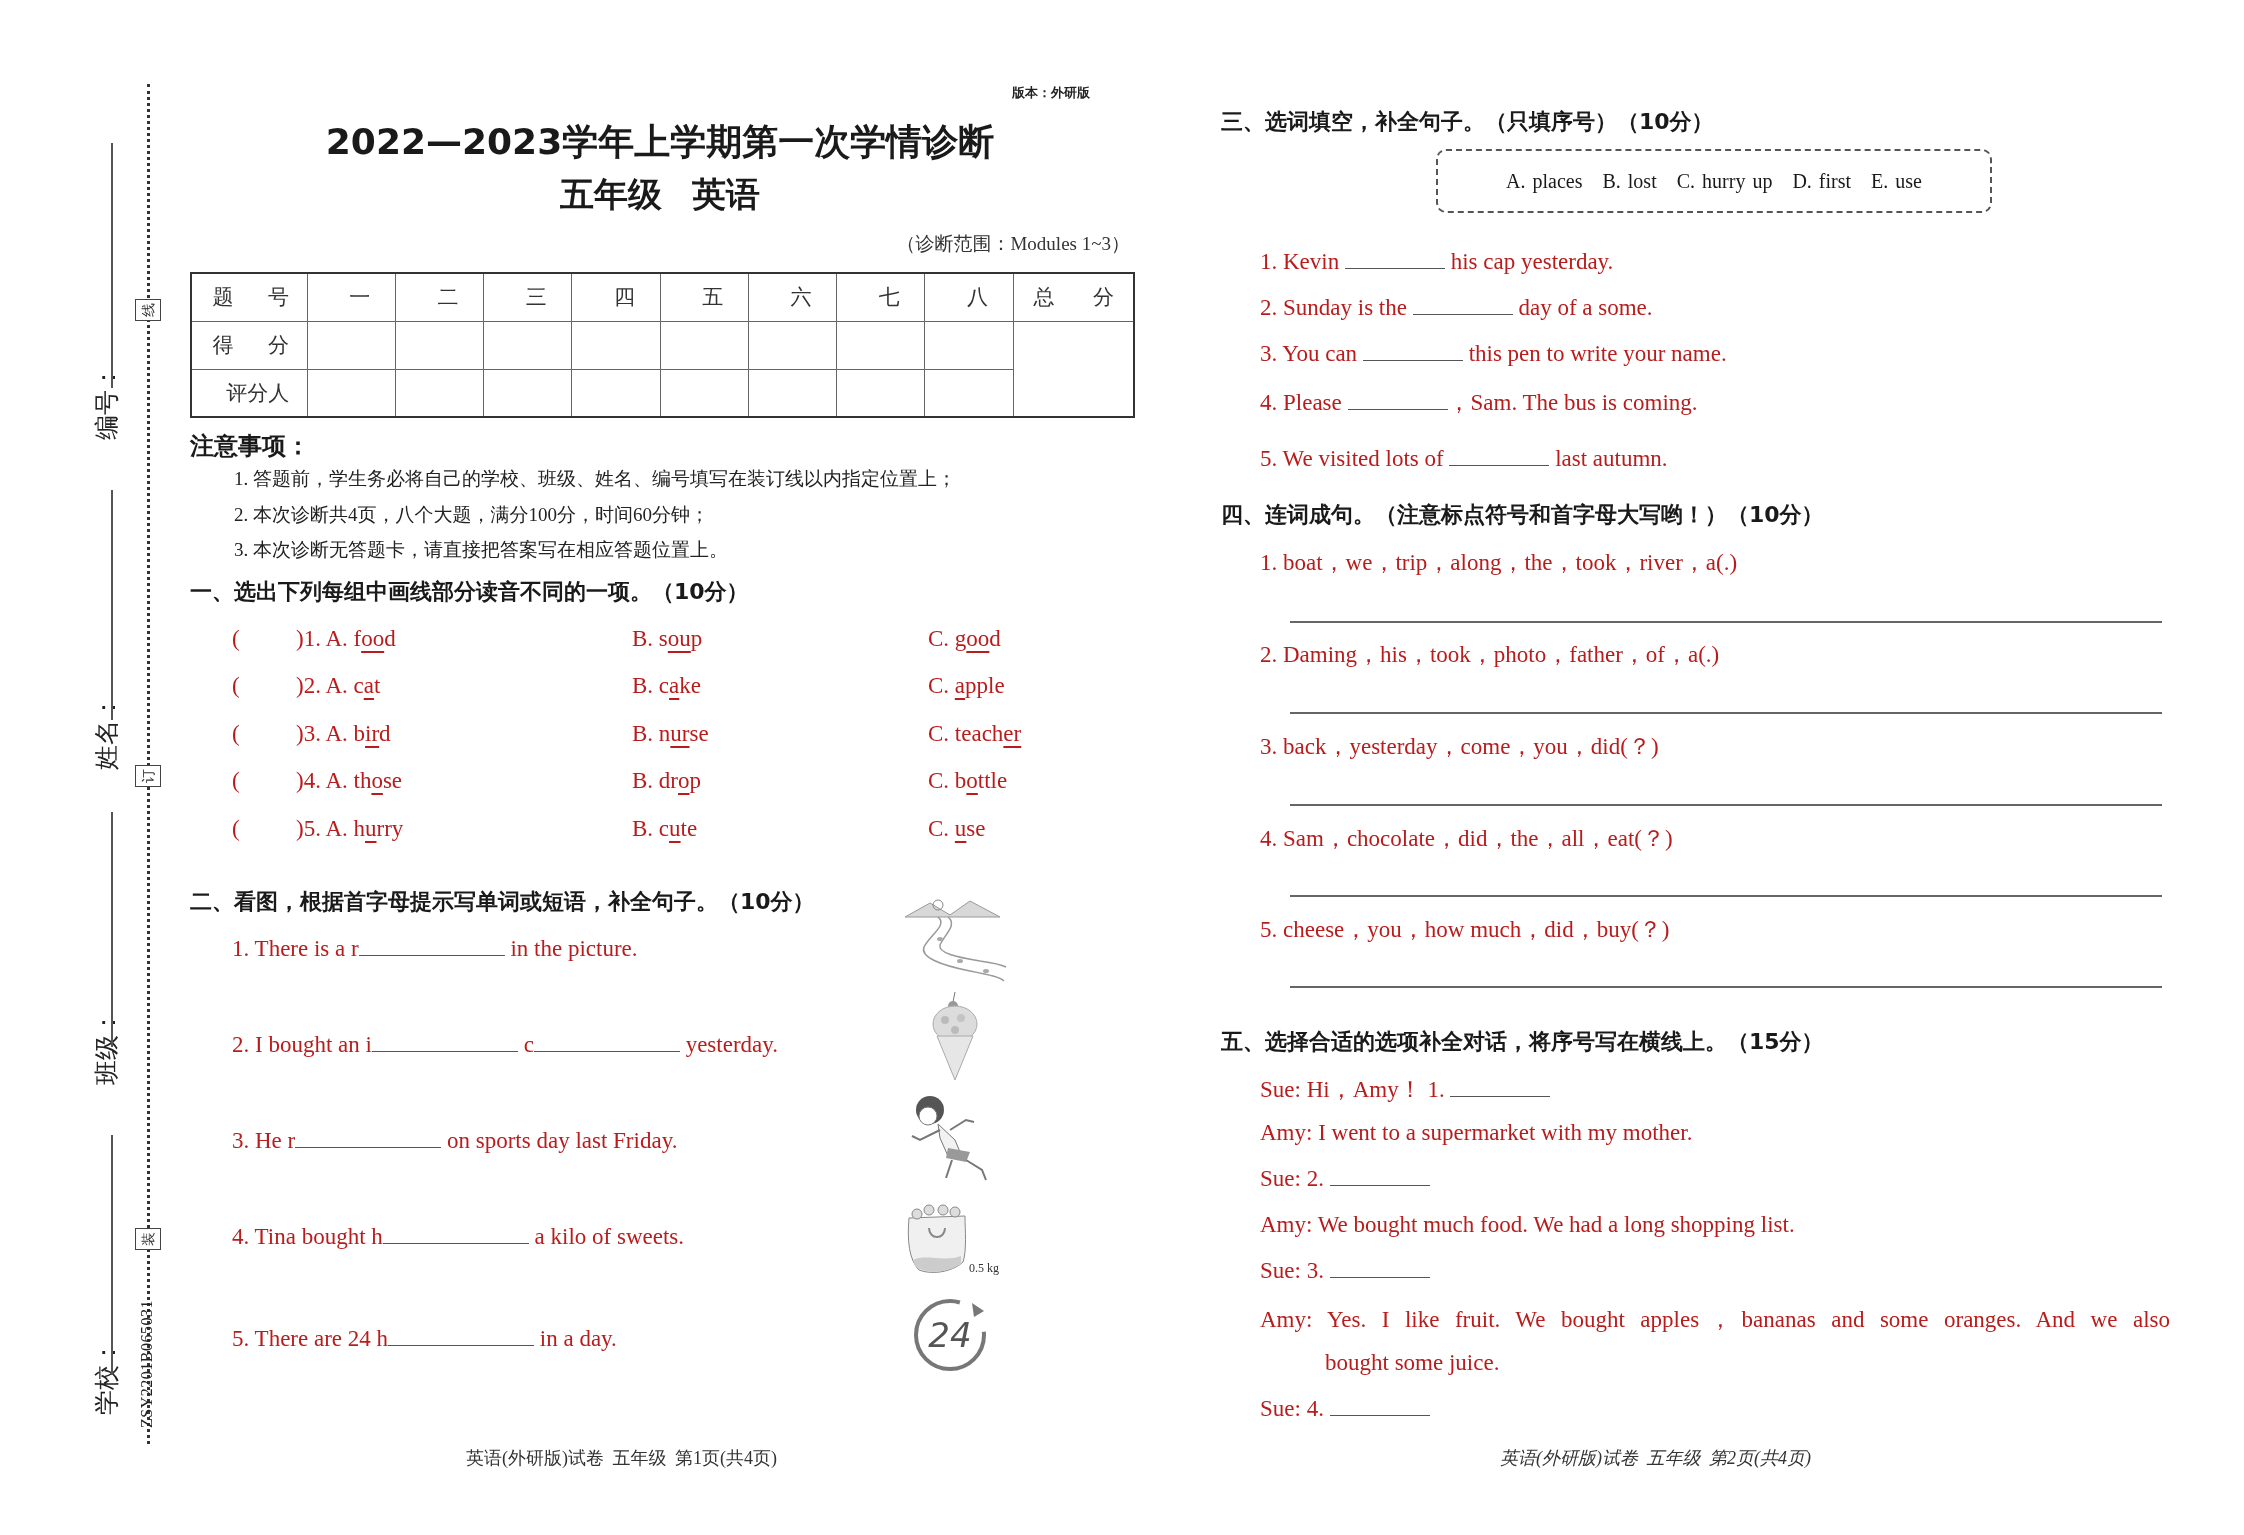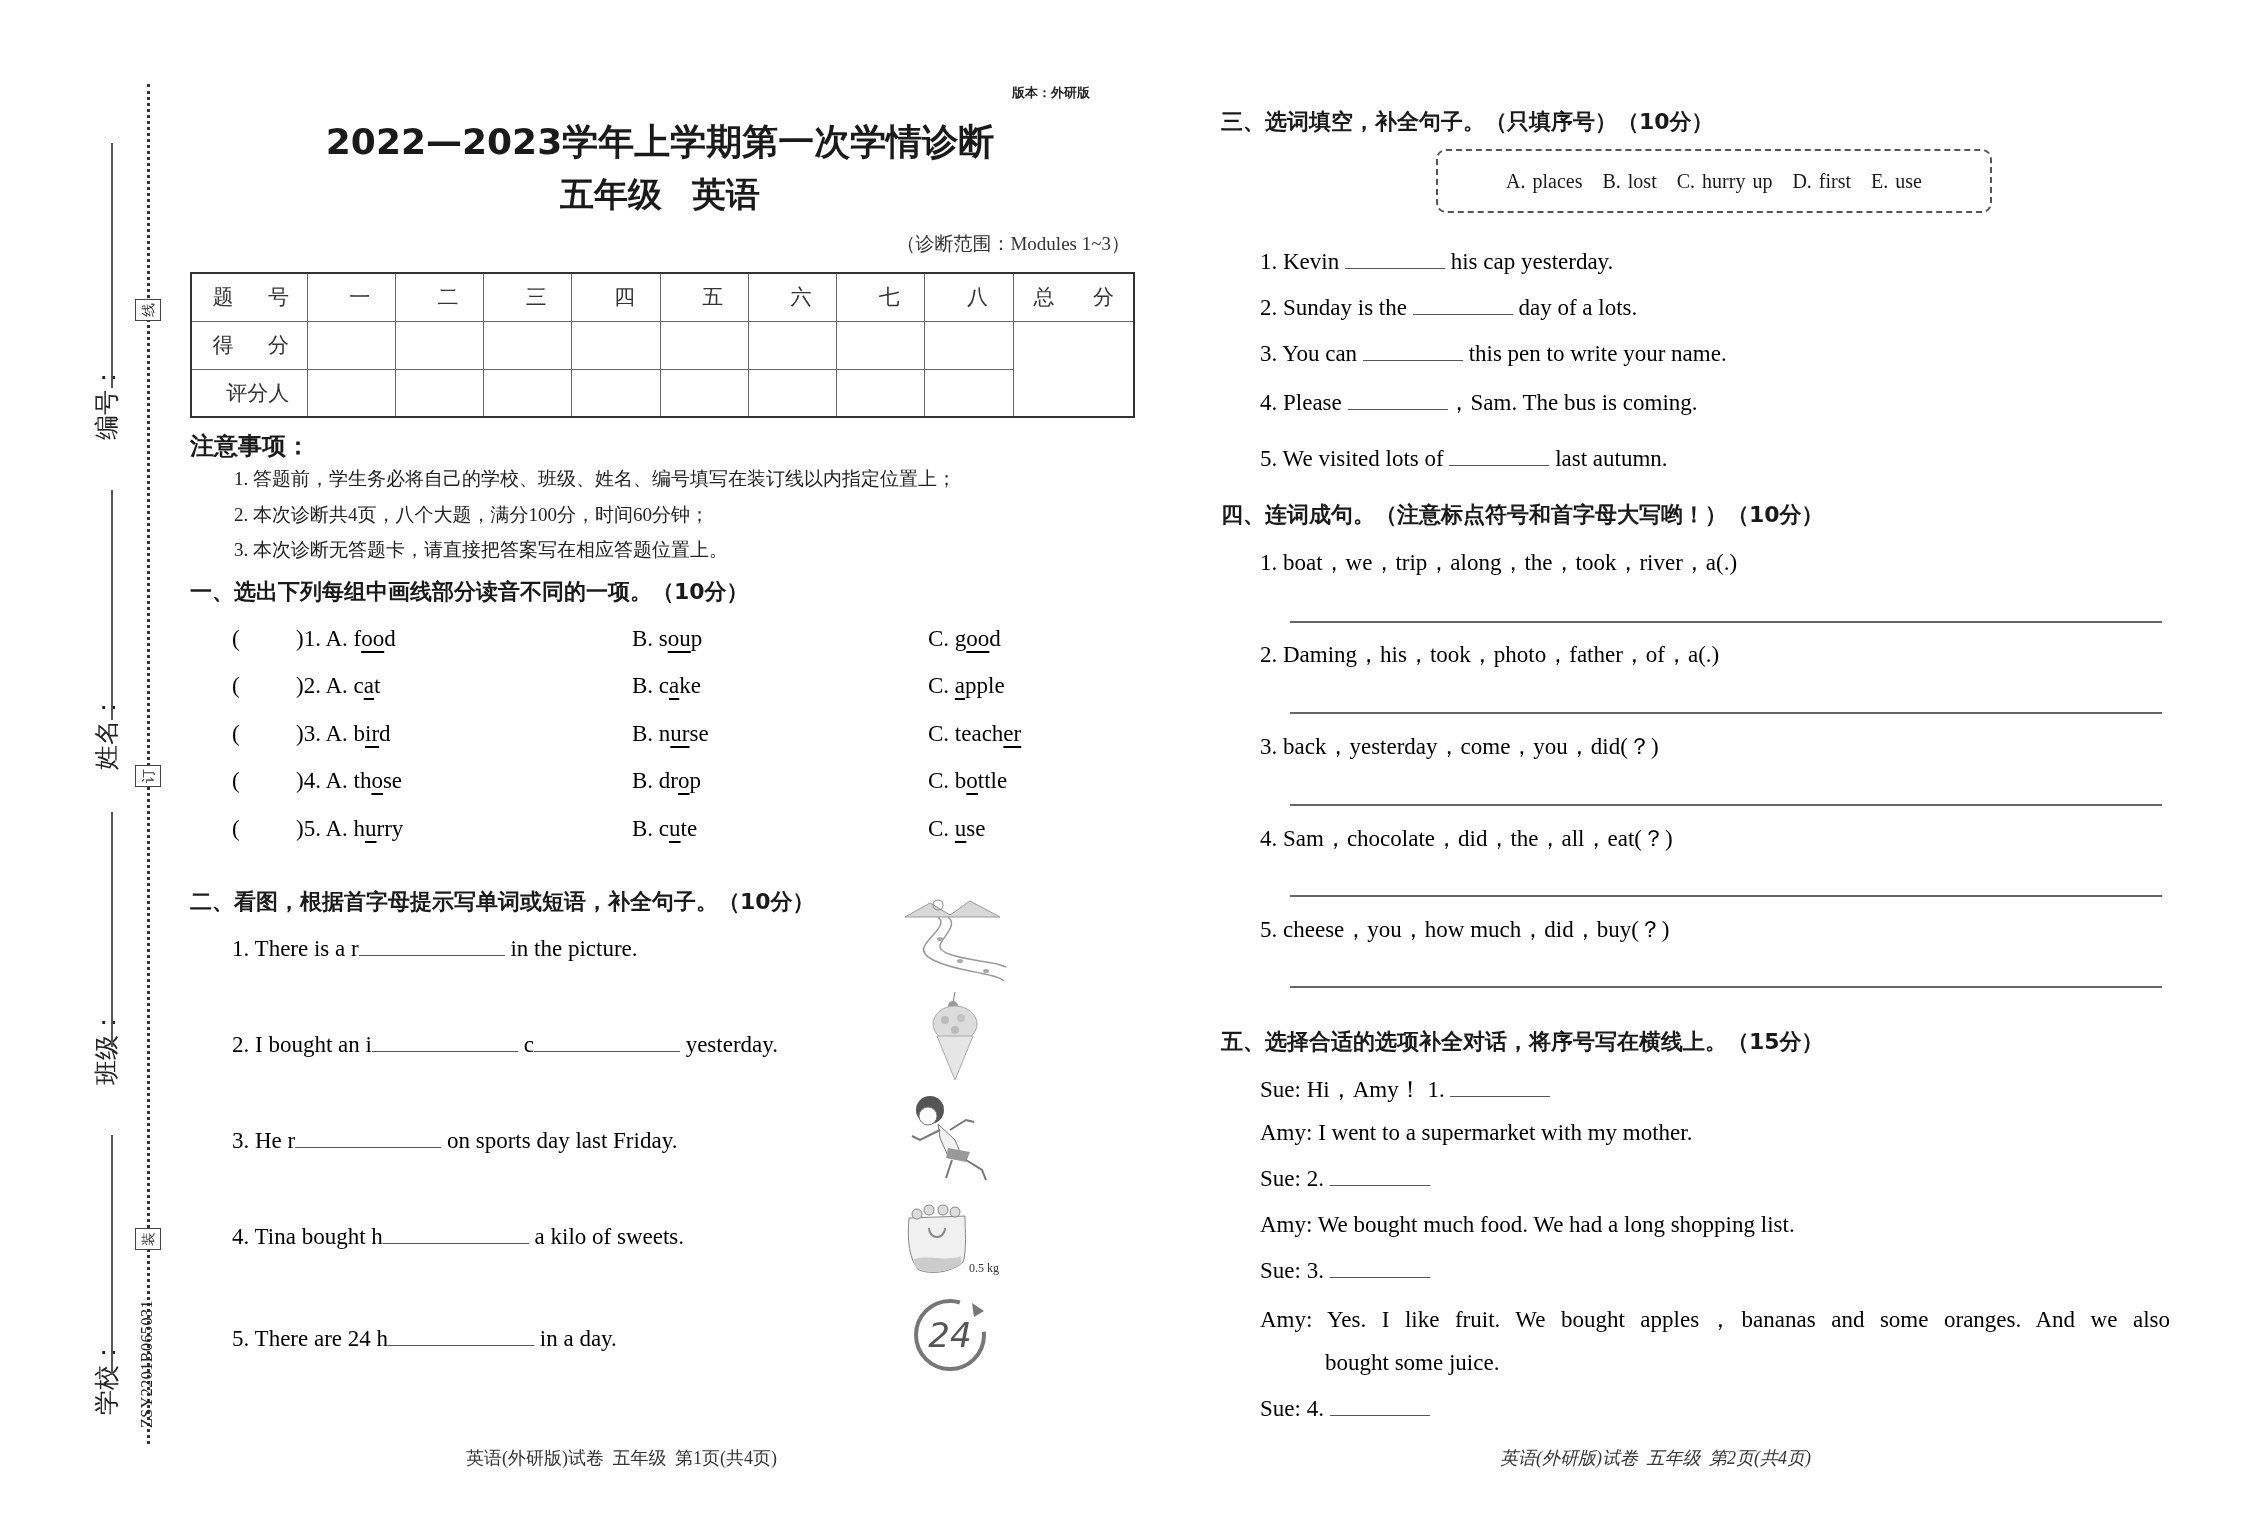--- a/index.html
+++ b/index.html
@@ -28,21 +28,21 @@
   table.score td { border: 1px solid #666; height: 48px; text-align: center; font-family: "DejaVu Sans", sans-serif; font-size: 21px; color: #333; padding-left: 17px; }
   table.score td.rowhead { width: 116px; letter-spacing: 14px; }
   table.score td.rowhead.tight { letter-spacing: 0; }
   table.score td.total { letter-spacing: 16px; }
 
   .notice-h { left: 190px; top: 430px; font-family: "DejaVu Sans", sans-serif; font-weight: bold; font-size: 24px; }
   .notice { left: 234px; font-size: 19px; color: #222; }
 
   .sec-h { font-family: "DejaVu Sans", sans-serif; font-weight: bold; font-size: 22px; color: #1a1a1a; white-space: nowrap; }
 
-  .q { font-size: 23px; white-space: nowrap; color: #000000; font-family: Liberation Serif, serif; }
+  .q { font-size: 23px; white-space: nowrap; color: #b91c1c; font-family: Liberation Serif, serif; }
   .u { text-decoration: underline; text-underline-offset: 5px; }
   .blank { display: inline-block; border-bottom: 1.5px solid #555; height: 20px; vertical-align: baseline; }
 
   .wordbox { position: absolute; left: 1436px; top: 149px; width: 556px; height: 64px; border: 2px dashed #555; border-radius: 10px;
              font-size: 20px; text-align: center; line-height: 60px; word-spacing: 2px; white-space: nowrap; }
   .wordbox span { margin: 0 10px; }
 
   .ansline { position: absolute; left: 1290px; width: 872px; border-top: 2px solid #666; }
 
   .footer { font-size: 18px; color: #333; white-space: nowrap; word-spacing: 4px; }
@@ -211,21 +211,21 @@
 </svg>
 
 <div class="abs footer serif" style="left:466px; top:1446px;">英语(外研版)试卷   五年级   第1页(共4页)</div>
 
 <div class="abs sec-h" style="left:1221px; top:107px;">三、选词填空，补全句子。（只填序号）（10分）</div>
 <div class="wordbox serif">
   <span>A. places</span><span>B. lost</span><span>C. hurry up</span><span>D. first</span><span>E. use</span>
 </div>
 
 <div class="abs q serif" style="left:1260px; top:249px;"><span>1. Kevin </span><span class="blank" style="width:100px;"></span><span> his cap yesterday.</span></div>
-<div class="abs q serif" style="left:1260px; top:295px;"><span>2. Sunday is the </span><span class="blank" style="width:100px;"></span><span> day of a lots.</span></div>
+<div class="abs q serif" style="left:1260px; top:295px;"><span>2. Sunday is the </span><span class="blank" style="width:100px;"></span><span> day of a some.</span></div>
 <div class="abs q serif" style="left:1260px; top:341px;"><span>3. You can </span><span class="blank" style="width:100px;"></span><span> this pen to write your name.</span></div>
 <div class="abs q serif" style="left:1260px; top:387px;"><span>4. Please </span><span class="blank" style="width:100px;"></span><span>，Sam. The bus is coming.</span></div>
 <div class="abs q serif" style="left:1260px; top:433px;margin-top:13px;"><span>5. We visited lots of </span><span class="blank" style="width:100px;"></span><span> last autumn.</span></div>
 
 <div class="abs sec-h" style="left:1221px; top:500px;">四、连词成句。（注意标点符号和首字母大写哟！）（10分）</div>
 <div class="abs q serif" style="left:1260px; top:547px;">1. boat，we，trip，along，the，took，river，a(.)</div>
 <div class="ansline" style="top:621px;"></div>
 <div class="abs q serif" style="left:1260px; top:639px;">2. Daming，his，took，photo，father，of，a(.)</div>
 <div class="ansline" style="top:712px;"></div>
 <div class="abs q serif" style="left:1260px; top:731px;">3. back，yesterday，come，you，did(？)</div>

